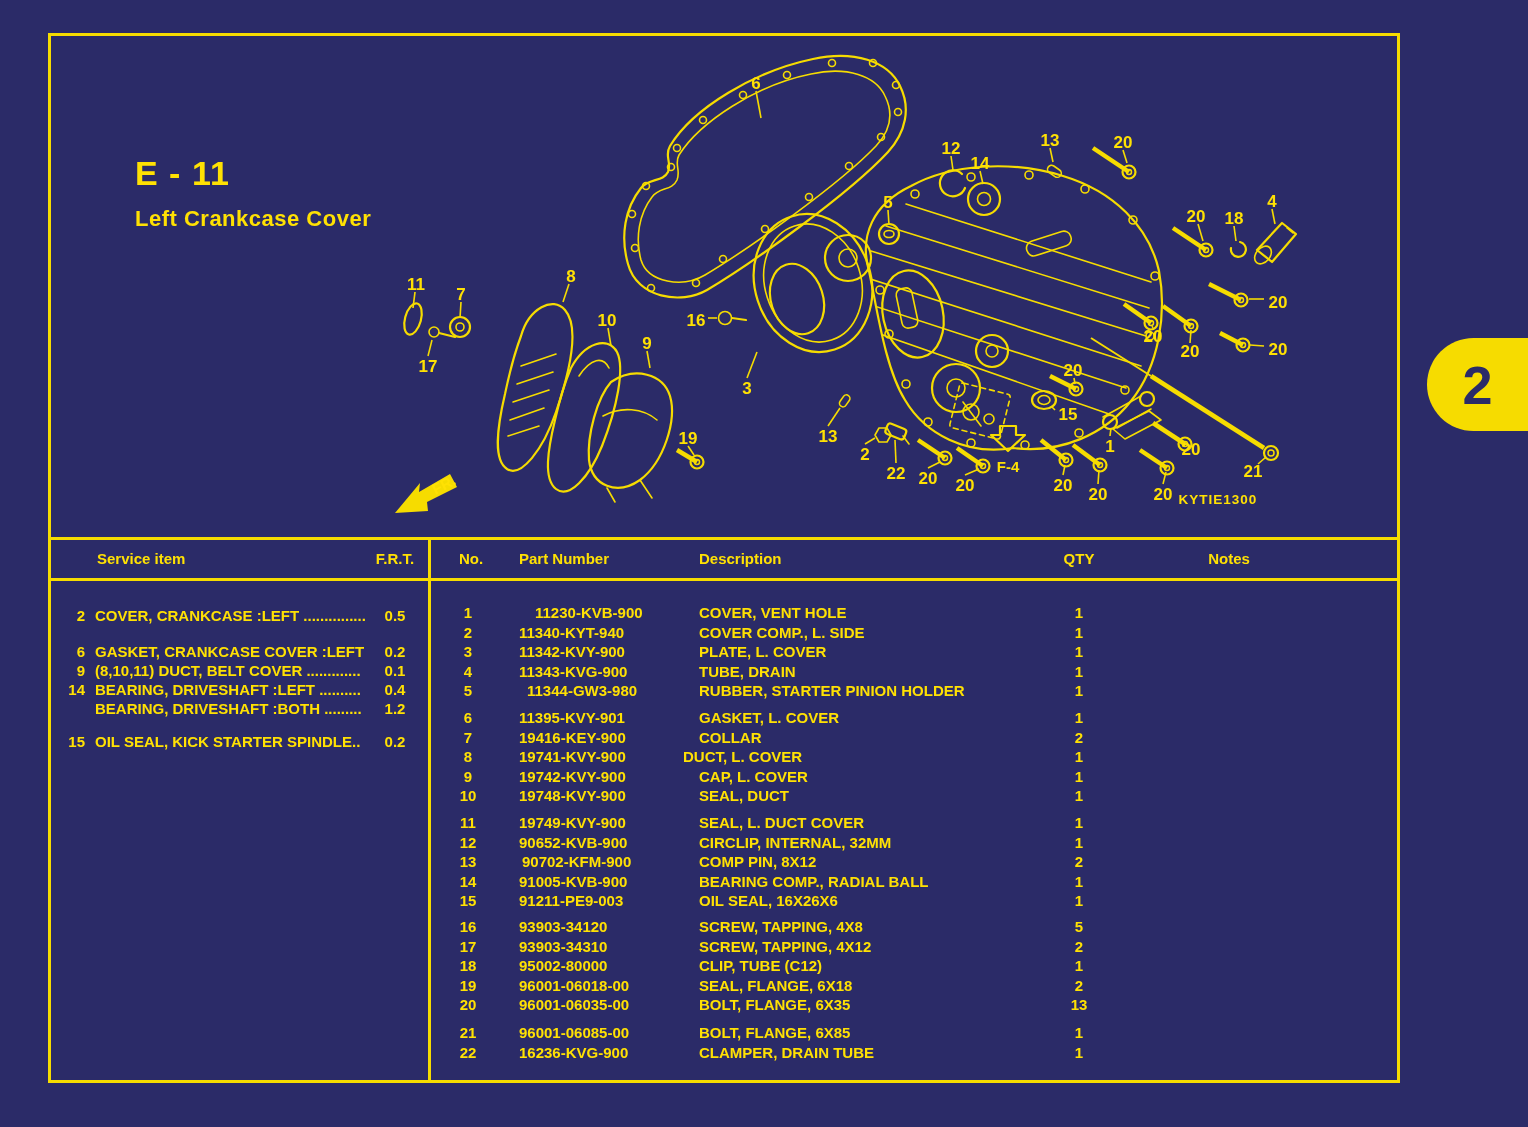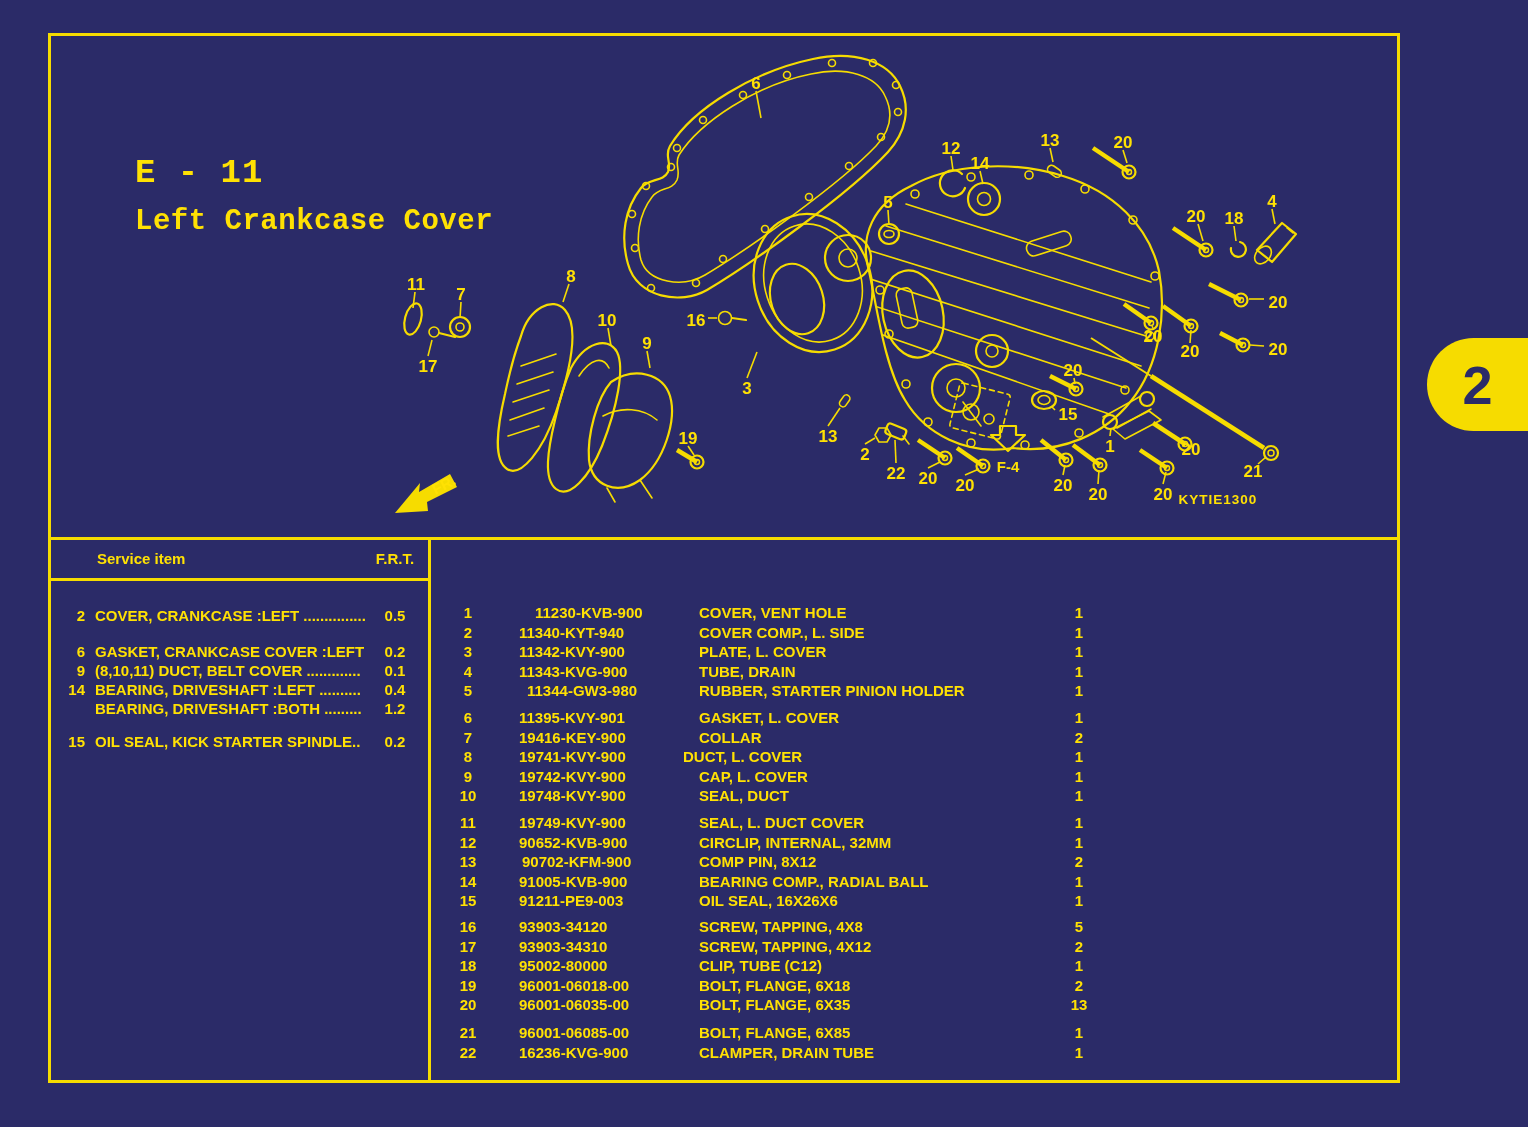--- a/index.html
+++ b/index.html
@@ -11,23 +11,23 @@
   body{
     width:1528px;height:1127px;position:relative;overflow:hidden;
     background:var(--navy);
     font-family:"Liberation Sans",sans-serif;
     -webkit-font-smoothing:antialiased;
   }
   .frame{
     position:absolute;left:48px;top:33px;width:1346px;height:1044px;
     border:3px solid var(--yellow);
   }
-  .title-block{position:absolute;left:84px;top:118px;color:var(--text-yellow);font-family:Liberation Mono, monospace;}
+  .title-block{position:absolute;left:84px;top:118px;color:var(--text-yellow);}
   .title-code{font-size:34px;font-weight:bold;letter-spacing:1px;}
-  .title-name{font-size:29px;font-weight:bold;margin-top:13px;letter-spacing:.5px;}
+  .title-name{font-size:22px;font-weight:bold;margin-top:13px;letter-spacing:.5px;}
   svg.diagram{position:absolute;left:0;top:0;}
   svg.diagram .ln{stroke:var(--yellow);fill:none;stroke-width:2.2;stroke-linejoin:round;stroke-linecap:round;}
   svg.diagram .thin{stroke-width:1.6;}
   svg.diagram text{fill:var(--text-yellow);font-family:"Liberation Sans",sans-serif;font-weight:bold;}
   .tables{position:absolute;left:0;top:501px;right:0;bottom:0;border-top:3px solid var(--yellow);display:flex;}
   .service-panel{width:377px;border-right:3px solid var(--yellow);position:relative;flex:none;}
   .parts-panel{flex:1;position:relative;}
   .panel-header{height:38px;border-bottom:3px solid var(--yellow);position:relative;}
   .hdr{position:absolute;top:0;height:38px;line-height:38px;font-size:15px;font-weight:bold;color:var(--text-yellow);white-space:nowrap;}
   .rows{position:absolute;left:0;right:0;top:41px;bottom:0;}
@@ -381,20 +381,27 @@
             <span class="cell c-center" style="left:344px">1.2</span>
           </div>
           <div class="trow" style="top: 151px;">
             <span class="cell c-right" style="left:4px;width:30px">15</span>
             <span class="cell" style="left:44px">OIL SEAL, KICK STARTER SPINDLE..</span>
             <span class="cell c-center" style="left:344px">0.2</span>
           </div>
         </div>
     </div>
     <div class="parts-panel">
+      <div class="panel-header">
+        <span class="hdr c-center" style="left:40px">No.</span>
+        <span class="hdr" style="left:88px">Part Number</span>
+        <span class="hdr" style="left:268px">Description</span>
+        <span class="hdr c-center" style="left:648px">QTY</span>
+        <span class="hdr c-center" style="left:798px">Notes</span>
+      </div>
       <div class="rows" id="parts-rows">
           <div class="trow" style="top: 22px;">
             <span class="cell c-center" style="left:37px">1</span>
             <span class="cell" style="left:104px">11230-KVB-900</span>
             <span class="cell" style="left:268px">COVER, VENT HOLE</span>
             <span class="cell c-center" style="left:648px">1</span>
           </div>
           <div class="trow" style="top: 41.6px;">
             <span class="cell c-center" style="left:37px">2</span>
             <span class="cell" style="left:88px">11340-KYT-940</span>
@@ -493,21 +500,21 @@
           </div>
           <div class="trow" style="top: 375.2px;">
             <span class="cell c-center" style="left:37px">18</span>
             <span class="cell" style="left:88px">95002-80000</span>
             <span class="cell" style="left:268px">CLIP, TUBE (C12)</span>
             <span class="cell c-center" style="left:648px">1</span>
           </div>
           <div class="trow" style="top: 394.8px;">
             <span class="cell c-center" style="left:37px">19</span>
             <span class="cell" style="left:88px">96001-06018-00</span>
-            <span class="cell" style="left:268px">BOLT, FLANGE, 6X18</span>
+            <span class="cell" style="left:268px">SEAL, FLANGE, 6X18</span>
             <span class="cell c-center" style="left:648px">2</span>
           </div>
           <div class="trow" style="top: 414.4px;">
             <span class="cell c-center" style="left:37px">20</span>
             <span class="cell" style="left:88px">96001-06035-00</span>
             <span class="cell" style="left:268px">BOLT, FLANGE, 6X35</span>
             <span class="cell c-center" style="left:648px">13</span>
           </div>
           <div class="trow" style="top: 442px;">
             <span class="cell c-center" style="left:37px">21</span>

